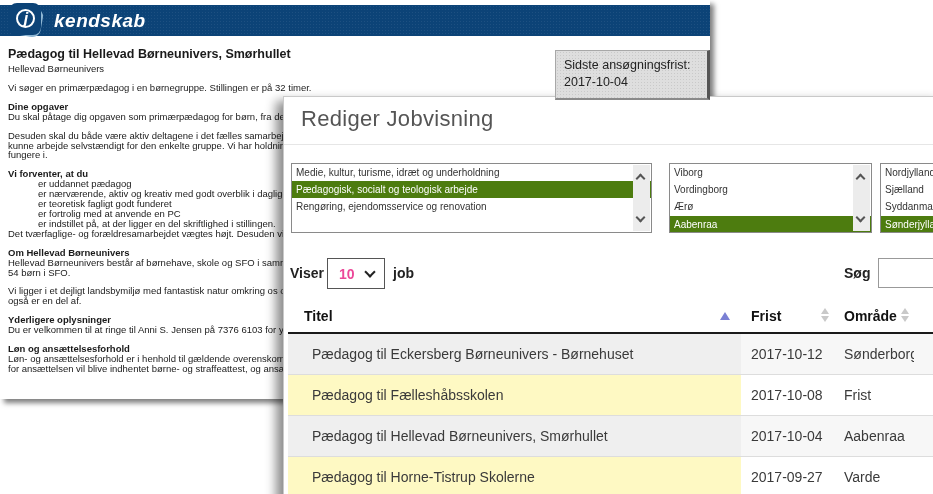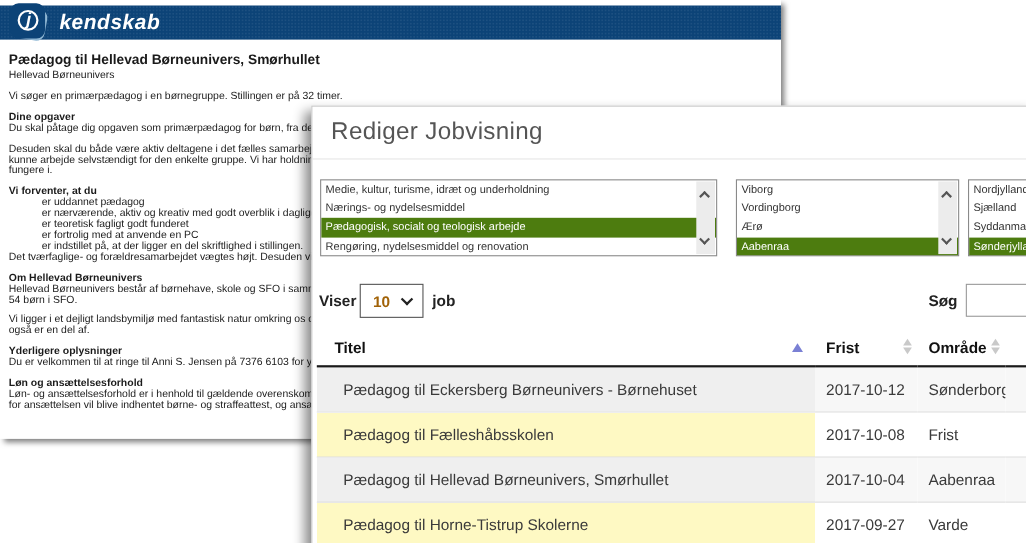--- a/index.html
+++ b/index.html
@@ -57,21 +57,21 @@
   .sb { position:absolute; right:1px; top:1px; bottom:1px; width:17px; background:#ececec; }
   .chev { position:absolute; left:4px; width:7px; height:7px; border-left:2px solid #555; border-top:2px solid #555; }
   .chev-up { top:10px; transform:rotate(45deg); }
   .chev-down { bottom:10px; transform:rotate(225deg); }
 
   .ctl-label { position:absolute; font-size:14px; font-weight:bold; color:#222; top:168px; }
   .viser-label { left:6px; }
   .job-label { left:109px; }
   .sog-label { left:560px; }
   .select { position:absolute; left:43px; top:161px; width:58px; height:31px; border:1px solid #555;
-            background:#fff; font-size:14px; font-weight:bold; color:#a16207; }
+            background:#fff; font-size:14px; font-weight:bold; color:#ec4899; }
   .select .val { position:absolute; left:11px; top:7px; }
   .sel-chev { position:absolute; right:10px; top:9px; width:8px; height:8px;
               border-left:2px solid #222; border-top:2px solid #222; transform:rotate(225deg); }
   .search-input { position:absolute; left:594px; top:161px; width:115px; height:30px;
                   border:1px solid #999; background:#fff; font-size:14px; padding:0 6px;
                   font-family:"Liberation Sans", sans-serif; }
 
   .table-wrap { position:absolute; left:4px; top:202px; width:770px; }
   table { border-collapse:collapse; table-layout:fixed; width:770px; font-size:14px; }
   col.c-titel { width:453px; } col.c-frist { width:93px; } col.c-omr { width:80px; } col.c-fill { width:144px; }
@@ -151,30 +151,33 @@
         <div>Du er velkommen til at ringe til Anni S. Jensen på 7376 6103 for yderligere</div>
       </div>
       <div class="doc-block">
         <div class="doc-h">Løn og ansættelsesforhold</div>
         <div>Løn- og ansættelsesforhold er i henhold til gældende overenskomst og</div>
         <div>for ansættelsen vil blive indhentet børne- og straffeattest, og ansættelsen</div>
       </div>
     </div>
   </div>
 
+  <div class="deadline">
+    <div>Sidste ansøgningsfrist:</div>
+    <div>2017-10-04</div>
+  </div>
 
   <div class="modal">
     <div class="m-title">Rediger Jobvisning</div>
     <div class="m-divider"></div>
 
     <div class="listbox lb1">
       <div class="opt">Medie, kultur, turisme, idræt og underholdning</div>
-      <div class="opt">Nærings- og nydelsesmiddel</div>
       <div class="opt sel">Pædagogisk, socialt og teologisk arbejde</div>
-      <div class="opt">Rengøring, nydelsesmiddel og renovation</div>
+      <div class="opt">Rengøring, ejendomsservice og renovation</div>
       <div class="sb">
         <span class="chev chev-up"></span>
         <span class="chev chev-down"></span>
       </div>
     </div>
 
     <div class="listbox lb2">
       <div class="opt">Viborg</div>
       <div class="opt">Vordingborg</div>
       <div class="opt">Ærø</div>

